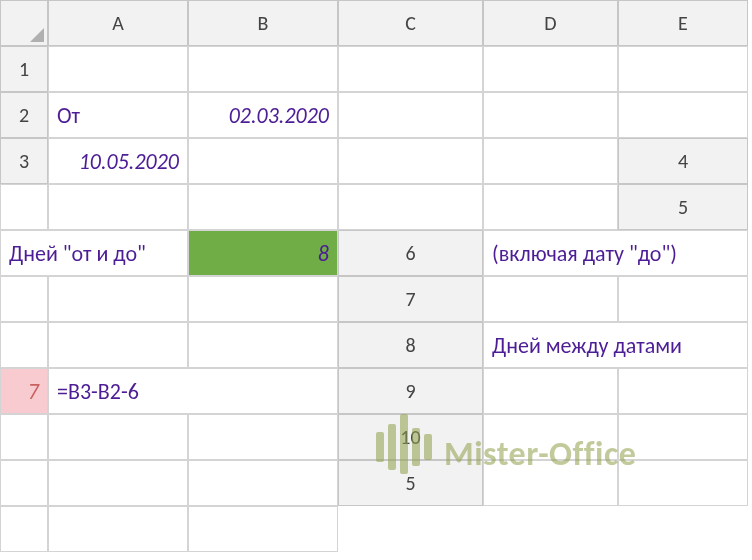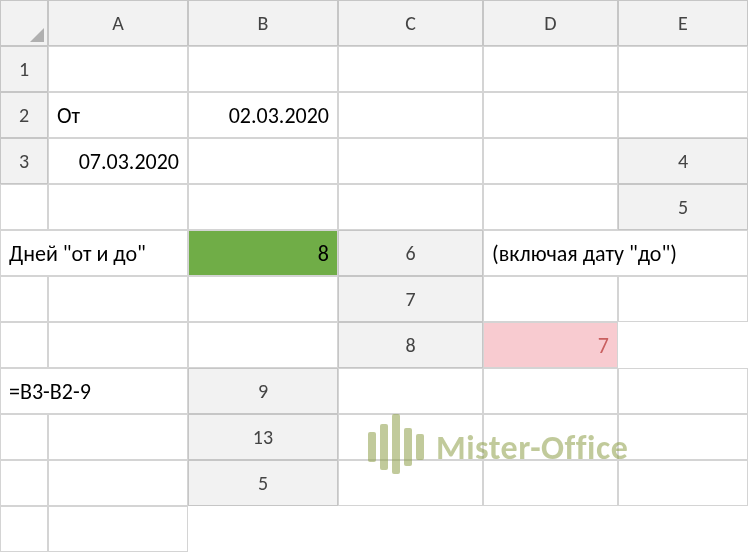--- a/index.html
+++ b/index.html
@@ -42,34 +42,34 @@
     border-style: solid;
     border-width: 0 0 14px 14px;
     border-color: transparent transparent #b0b0b0 transparent;
   }
   .cell {
     border: 1px solid #d4d4d4;
     display: flex;
     align-items: center;
     padding: 0 8px;
     font-size: 22px;
-    color: #000000;
+    color: #4c1d95;
     white-space: nowrap;
     overflow: hidden;
   }
-  .num { justify-content: flex-end; }
+  .num { justify-content: flex-end; font-style: italic; }
   .span2 { grid-column: span 2; }
   .green { background: #70ad47; }
   .pink { background: #f8cbd0; color: #c95f5f; }
   .watermark {
     position: absolute;
-    left: 328px;
+    left: 336px;
     top: 420px;
     display: flex;
-    align-items: center;
+    align-items: flex-end;
     opacity: 0.55;
     pointer-events: none;
     padding-left: 40px;
   }
   .watermark .bars { display: flex; align-items: center; gap: 4px; margin-right: 12px; }
   .watermark .bar { width: 8px; background: #8fa04a; border-radius: 2px; }
   .watermark .b1 { height: 30px; }
   .watermark .b2 { height: 46px; }
   .watermark .b3 { height: 60px; margin-top: -6px; }
   .watermark .b4 { height: 38px; }
@@ -96,21 +96,21 @@
   <div class="cell"></div>
 
   <div class="rowhdr">2</div>
   <div class="cell">От</div>
   <div class="cell num">02.03.2020</div>
   <div class="cell"></div>
   <div class="cell"></div>
   <div class="cell"></div>
 
   <div class="rowhdr">3</div>
-  <div class="cell num">07.03.2020</div>
+  <div class="cell num">10.05.2020</div>
   <div class="cell"></div>
   <div class="cell"></div>
   <div class="cell"></div>
 
   <div class="rowhdr">4</div>
   <div class="cell"></div>
   <div class="cell"></div>
   <div class="cell"></div>
   <div class="cell"></div>
   <div class="cell"></div>
@@ -126,31 +126,32 @@
   <div class="cell"></div>
 
   <div class="rowhdr">7</div>
   <div class="cell"></div>
   <div class="cell"></div>
   <div class="cell"></div>
   <div class="cell"></div>
   <div class="cell"></div>
 
   <div class="rowhdr">8</div>
+  <div class="cell span2">Дней между датами</div>
   <div class="cell num pink">7</div>
-  <div class="cell span2">=B3-B2-9</div>
+  <div class="cell span2">=B3-B2-6</div>
 
   <div class="rowhdr">9</div>
   <div class="cell"></div>
   <div class="cell"></div>
   <div class="cell"></div>
   <div class="cell"></div>
   <div class="cell"></div>
 
-  <div class="rowhdr">13</div>
+  <div class="rowhdr">10</div>
   <div class="cell"></div>
   <div class="cell"></div>
   <div class="cell"></div>
   <div class="cell"></div>
   <div class="cell"></div>
 
   <div class="rowhdr">5</div>
   <div class="cell"></div>
   <div class="cell"></div>
   <div class="cell"></div>

